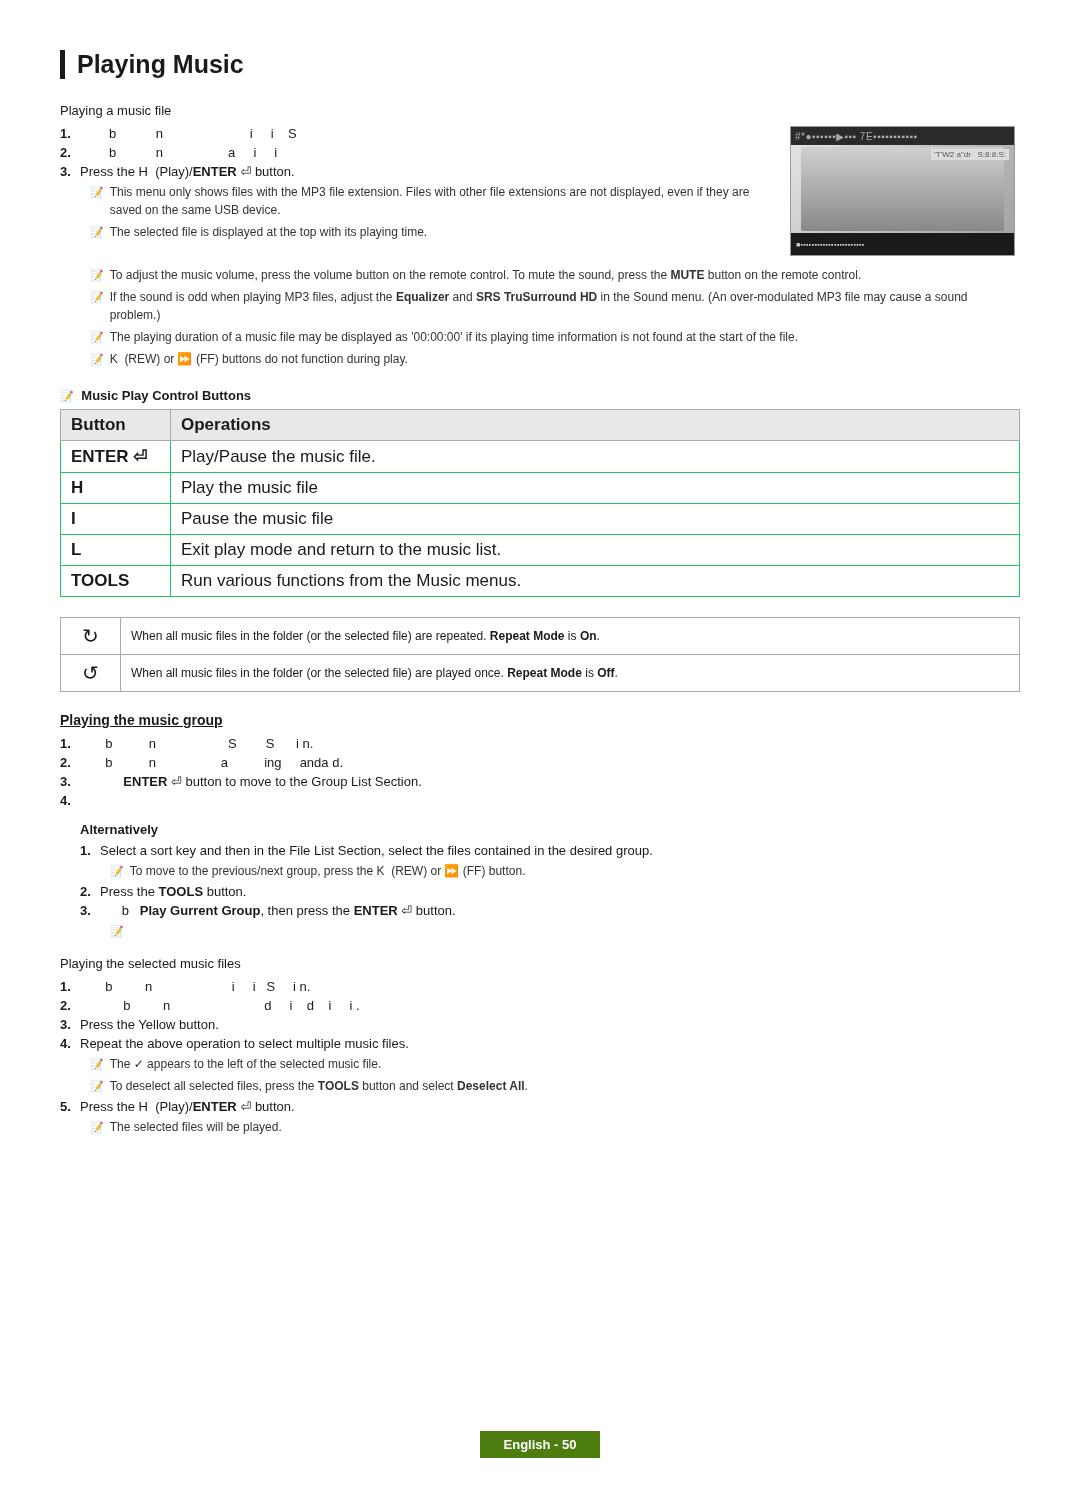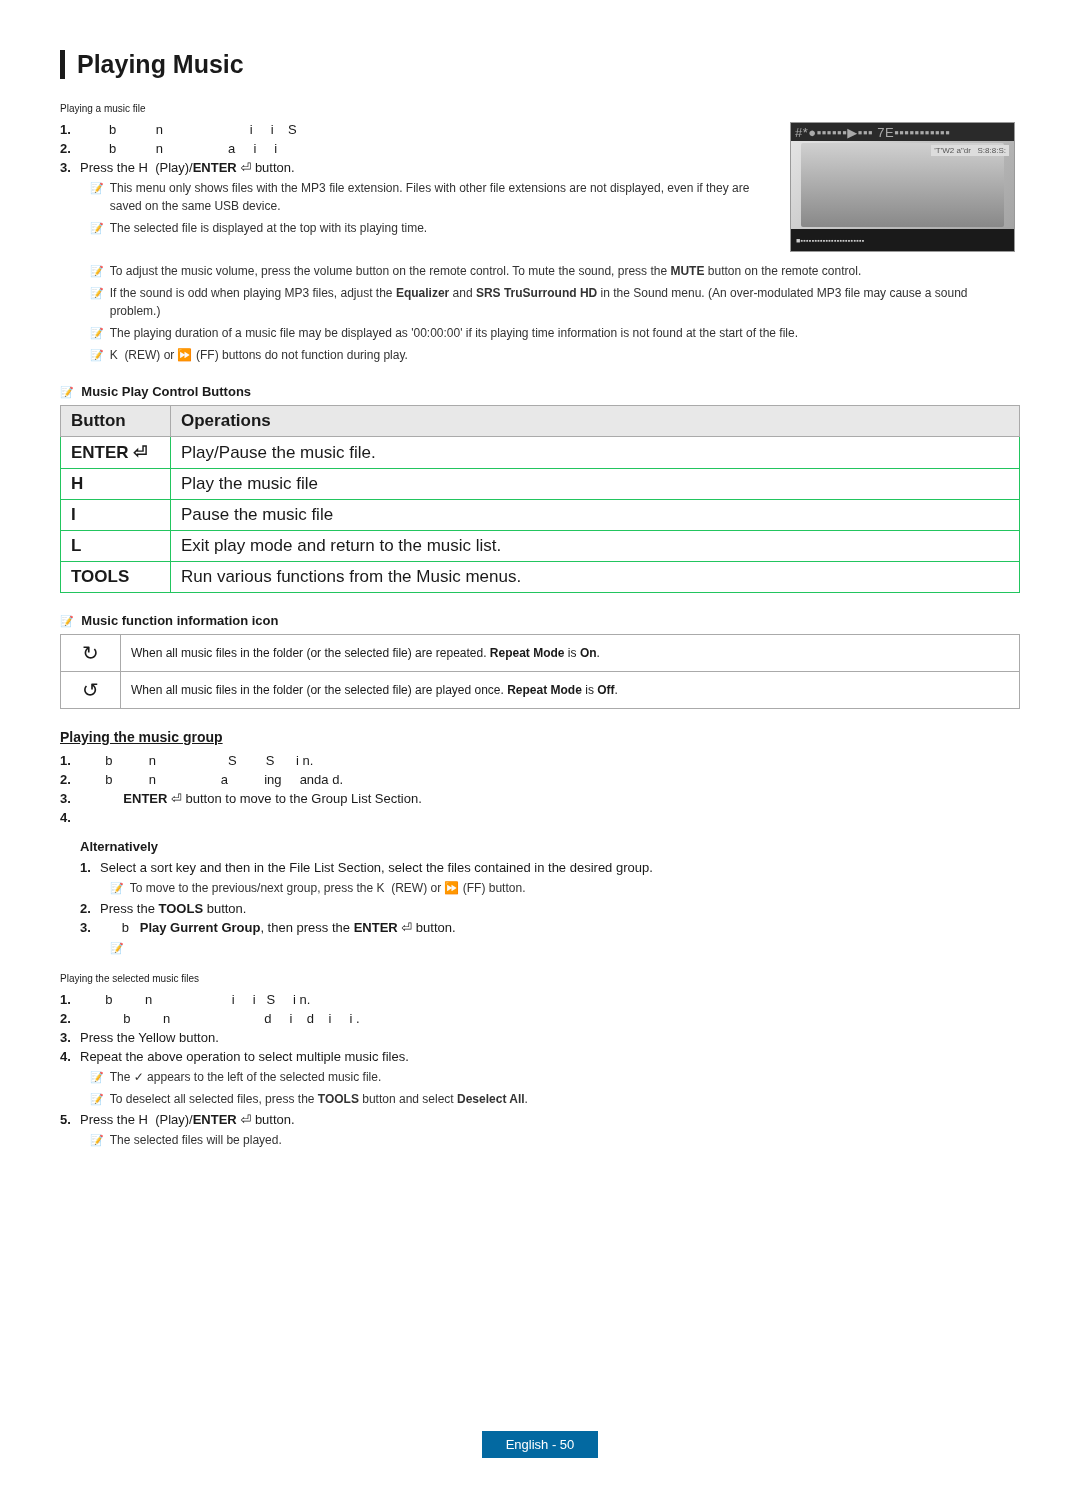--- a/index.html
+++ b/index.html
@@ -17,21 +17,21 @@
     h1.page-title {
       font-size: 25px;
       font-weight: bold;
       border-left: 5px solid #1a1a1a;
       padding-left: 12px;
       margin-bottom: 24px;
       margin-top: 10px;
     }
 
     .section-title {
-      font-size: 10px;
+      font-size: 13px;
       font-weight: normal;
       margin-bottom: 8px;
       color: #1a1a1a;
     }
 
     .content-block {
       margin-bottom: 20px;
     }
 
     .note-block {
@@ -84,21 +84,21 @@
       top: 0; left: 0; right: 0;
       height: 18px;
       background: #2a2a2a;
       display: flex;
       align-items: center;
       padding: 0 4px;
     }
 
     .tv-screenshot-inner span {
       color: #aaa;
-      font-size: 13px;
+      font-size: 10px;
       letter-spacing: 0.5px;
     }
 
     .tv-screenshot-bar {
       position: absolute;
       bottom: 0; left: 0; right: 0;
       height: 22px;
       background: #1a1a1a;
       display: flex;
       align-items: center;
@@ -189,25 +189,25 @@
     .footer {
       position: absolute;
       bottom: 30px;
       left: 0;
       right: 0;
       text-align: center;
     }
 
     .footer-badge {
       display: inline-block;
-      background: #0369a1;
+      background: #4d7c0f;
       color: #fff;
       padding: 6px 24px;
       font-size: 13px;
-      font-weight: normal;
+      font-weight: bold;
     }
 
     .note-section-header {
       font-weight: bold;
       font-size: 13px;
       margin-bottom: 6px;
     }
 
     .step-row {
       display: flex;
@@ -321,24 +321,20 @@
       </tr>
       <tr>
         <td><strong>TOOLS</strong></td>
         <td>Run various functions from the Music menus.</td>
       </tr>
     </tbody>
   </table>
 </div>
 
 <div class="content-block">
-  <div class="note-section-header">
-    <span class="note-icon" style="font-size:11px; margin-right:4px;">📝</span>
-    <span>Music function information icon</span>
-  </div>
   <table class="icon-table">
     <tbody>
       <tr>
         <td style="font-size:20px;">↻</td>
         <td>When all music files in the folder (or the selected file) are repeated. <strong>Repeat Mode</strong> is <strong>On</strong>.</td>
       </tr>
       <tr>
         <td style="font-size:20px;">↺</td>
         <td>When all music files in the folder (or the selected file) are played once. <strong>Repeat Mode</strong> is <strong>Off</strong>.</td>
       </tr>

